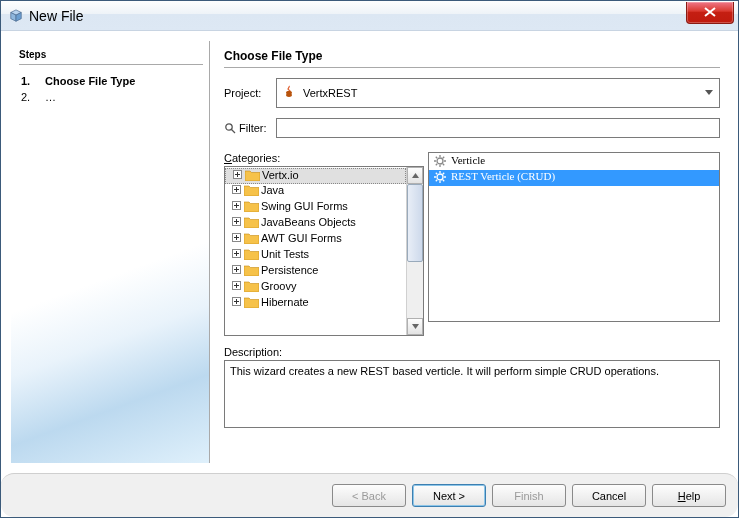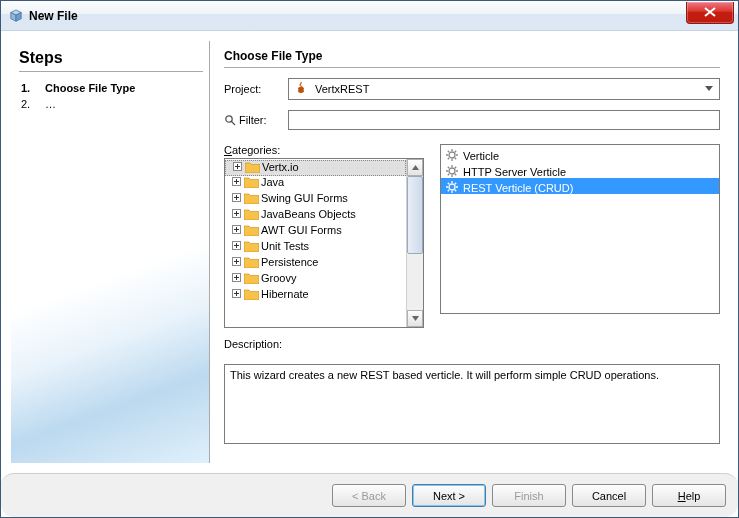--- a/index.html
+++ b/index.html
@@ -2,74 +2,74 @@
 <html><head>
 <meta charset="utf-8">
 <style>
 * { box-sizing: border-box; margin: 0; padding: 0; }
 body { font-family: Tahoma, "Segoe UI", sans-serif; font-size: 11px; background: #fff; width: 739px; height: 518px; overflow: hidden; }
 
 .window { width: 739px; height: 518px; border: 1px solid #3b5a7a; background: #fff; display: flex; flex-direction: column; }
 
 .titlebar { height: 30px; background: linear-gradient(to bottom, #fdfefe 0%, #eef3f8 45%, #dce7f3 46%, #dde8f4 100%); display: flex; align-items: center; padding: 0 0 0 8px; border-bottom: 1px solid #c8d4e2; }
 .titlebar .cube-icon { width: 14px; height: 14px; margin-right: 6px; display: inline-block; }
-.titlebar .title { flex: 1; color: #000; font-size: 12px; font-weight: bold; }
+.titlebar .title { flex: 1; color: #000; font-size: 14px; }
 .close-btn { width: 48px; height: 22px; margin-right: 4px; margin-top: -6px; background: linear-gradient(to bottom, #e78 0%, #d9372c 45%, #c51f13 46%, #bf1a0e 100%); border: 1px solid #8a1a12; border-top: none; border-radius: 0 0 4px 4px; color: #fff; display: flex; align-items: center; justify-content: center; cursor: default; box-shadow: inset 0 0 0 1px rgba(255,255,255,0.25); }
 .close-btn svg { width: 14px; height: 10px; }
 
 .body-wrap { flex: 1; display: flex; padding: 10px; gap: 0; background: #fff; }
 
 .steps-pane { width: 198px; padding: 8px 6px 6px 8px; position: relative; background: linear-gradient(160deg, #ffffff 55%, #e9f3fb 68%, #bcd9ef 82%, #dff0fb 100%); overflow: hidden; }
-.steps-pane h3 { font-size: 16px; font-weight: bold; border-bottom: 1px solid #a9a9a9; padding-bottom: 4px; margin-bottom: 8px; }
+.steps-pane h3 { font-size: 10px; font-weight: bold; border-bottom: 1px solid #a9a9a9; padding-bottom: 4px; margin-bottom: 8px; }
 .steps-list { padding-left: 2px; }
 .steps-list li { list-style: none; padding: 2px 0; display: flex; gap: 10px; }
 .steps-list li .num { width: 14px; }
 .steps-list li.sel { font-weight: bold; }
 
 .main-pane { flex: 1; border-left: 1px solid #a9a9a9; padding: 8px 8px 4px 14px; display: flex; flex-direction: column; }
 .main-pane h3 { font-size: 12px; font-weight: bold; border-bottom: 1px solid #a9a9a9; padding-bottom: 4px; margin-bottom: 10px; }
 
-.row { display: flex; align-items: center; margin-bottom: 10px; gap: 12px; }
+.row { display: flex; align-items: center; margin-bottom: 10px; gap: 0; }
 .row label { width: 52px; }
-.project-combo { flex: 1; height: 22px; border: 1px solid #7a7a7a; background: #fff; display: flex; align-items: center; padding: 0 4px; gap: 6px; position: relative; }
+.project-combo { flex: 1; height: 30px; border: 1px solid #7a7a7a; background: #fff; display: flex; align-items: center; padding: 0 4px; gap: 6px; position: relative; }
 .project-combo .drop { position: absolute; right: 2px; width: 16px; display: flex; align-items: center; justify-content: center; }
 .java-icon { width: 16px; height: 16px; display:inline-block; }
 
 .filter-row label { display:flex; align-items:center; gap:3px; width:52px;}
 .filter-row input { flex: 1; height: 20px; border: 1px solid #7a7a7a; padding: 2px 4px; font-family: inherit; font-size: 11px; }
 .mag { width:12px; height:12px; }
 
-.lists { display: flex; gap: 16px; margin-top: 4px; }
+.lists { display: flex; gap: 4px; margin-top: 4px; }
 .list-col { display: flex; flex-direction: column; }
 .list-col.left { width: 200px; }
 .list-col.right { flex: 1; }
 .list-col label { margin-bottom: 2px; text-decoration: underline; text-decoration-color: transparent; }
 .list-col label .u { text-decoration: underline; }
 
 .listbox { border: 1px solid #7a7a7a; background: #fff; height: 170px; overflow: hidden; position: relative; }
 .listbox.left-box { display:flex; }
 .tree { flex:1; overflow:hidden; padding: 1px 0; }
 .tree-item { display: flex; align-items: flex-start; height: 16px; padding-left: 6px; gap: 2px; white-space: nowrap; }
 .tree-item .twist { width: 11px; height: 11px; display: inline-flex; align-items:center; justify-content:center; }
 .tree-item.selected { background: #e0e0e0; border: 1px dotted #888; margin:0 0; }
 .folder { width: 15px; height: 12px; display:inline-block; }
 
 .scrollbar-v { width: 17px; background: #f0f0f0; border-left: 1px solid #d0d0d0; display: flex; flex-direction: column; }
 .sb-btn { height: 17px; background: linear-gradient(#fdfdfd,#e3e3e3); border: 1px solid #b0b0b0; display:flex; align-items:center; justify-content:center; }
 .sb-track { flex:1; background:#efefef; position:relative; }
 .sb-thumb { position:absolute; left:0; right:0; top:0; height:78px; background: linear-gradient(to right,#e8eef7,#cdd9eb); border:1px solid #9ab; border-radius:2px; }
 
 .ft-list { padding: 1px 0; }
-.ft-item { display:flex; align-items:flex-end; height:16px; padding-left:4px; gap:4px; }
+.ft-item { display:flex; align-items:flex-start; height:16px; padding-left:4px; gap:4px;font-family:Liberation Serif, serif; }
 .ft-item.selected { background:#3399ff; color:#fff; }
 .gear { width:14px; height:14px; }
 
 .desc-wrap { margin-top: 10px; }
-.desc-wrap label { display:block; margin-bottom:14px; }
-.desc-box { border: 1px solid #7a7a7a; background:#fff; height: 80px; padding: 3px 5px; line-height:1.35; overflow:auto; }
+.desc-wrap label { display:block; margin-bottom:2px; }
+.desc-box { border: 1px solid #7a7a7a; background:#fff; height: 68px; padding: 3px 5px; line-height:1.35; overflow:auto; }
 
 .footer { height: 44px; border-top: 1px solid #cfcfcf; background: #f0f0f0; display: flex; align-items: center; justify-content: flex-end; gap: 6px; padding: 0 12px; border-radius: 13px; }
 .btn { min-width: 74px; height: 23px; border: 1px solid #8a8a8a; background: linear-gradient(#fdfdfd,#e5e5e5); font-family: inherit; font-size: 11px; border-radius: 3px; padding: 0 10px; cursor: default; }
 .btn:disabled { color: #9a9a9a; }
 .btn.default { border: 1px solid #3c7fb1; box-shadow: 0 0 0 1px #8cc5e8 inset; }
 .btn .u { text-decoration: underline; }
 </style>
 </head>
 <body>
 
@@ -295,36 +295,20 @@
                         <line x1="1" y1="7" x2="3" y2="7"></line>
                         <line x1="11" y1="7" x2="13" y2="7"></line>
                         <line x1="2.8" y1="2.8" x2="4.2" y2="4.2"></line>
                         <line x1="9.8" y1="9.8" x2="11.2" y2="11.2"></line>
                         <line x1="11.2" y1="2.8" x2="9.8" y2="4.2"></line>
                         <line x1="4.2" y1="9.8" x2="2.8" y2="11.2"></line>
                       </g>
                     </svg></span>
                 <span>Verticle</span>
               </div>
-              <div class="ft-item">
-                <span class="gear"><svg viewBox="0 0 14 14">
-                      <circle cx="7" cy="7" r="3" fill="none" stroke="#888" stroke-width="1.3"></circle>
-                      <g stroke="#888" stroke-width="1.3">
-                        <line x1="7" y1="1" x2="7" y2="3"></line>
-                        <line x1="7" y1="11" x2="7" y2="13"></line>
-                        <line x1="1" y1="7" x2="3" y2="7"></line>
-                        <line x1="11" y1="7" x2="13" y2="7"></line>
-                        <line x1="2.8" y1="2.8" x2="4.2" y2="4.2"></line>
-                        <line x1="9.8" y1="9.8" x2="11.2" y2="11.2"></line>
-                        <line x1="11.2" y1="2.8" x2="9.8" y2="4.2"></line>
-                        <line x1="4.2" y1="9.8" x2="2.8" y2="11.2"></line>
-                      </g>
-                    </svg></span>
-                <span>HTTP Server Verticle</span>
-              </div>
               <div class="ft-item selected">
                 <span class="gear"><svg viewBox="0 0 14 14">
                       <circle cx="7" cy="7" r="3" fill="none" stroke="#fff" stroke-width="1.3"></circle>
                       <g stroke="#fff" stroke-width="1.3">
                         <line x1="7" y1="1" x2="7" y2="3"></line>
                         <line x1="7" y1="11" x2="7" y2="13"></line>
                         <line x1="1" y1="7" x2="3" y2="7"></line>
                         <line x1="11" y1="7" x2="13" y2="7"></line>
                         <line x1="2.8" y1="2.8" x2="4.2" y2="4.2"></line>
                         <line x1="9.8" y1="9.8" x2="11.2" y2="11.2"></line>

